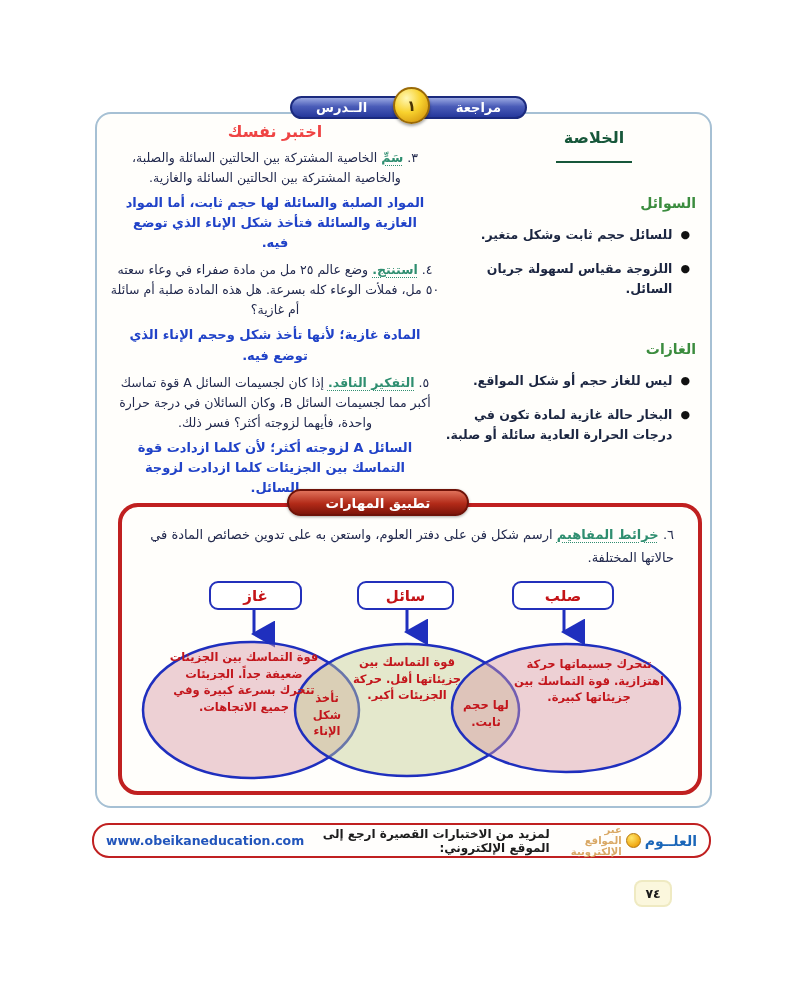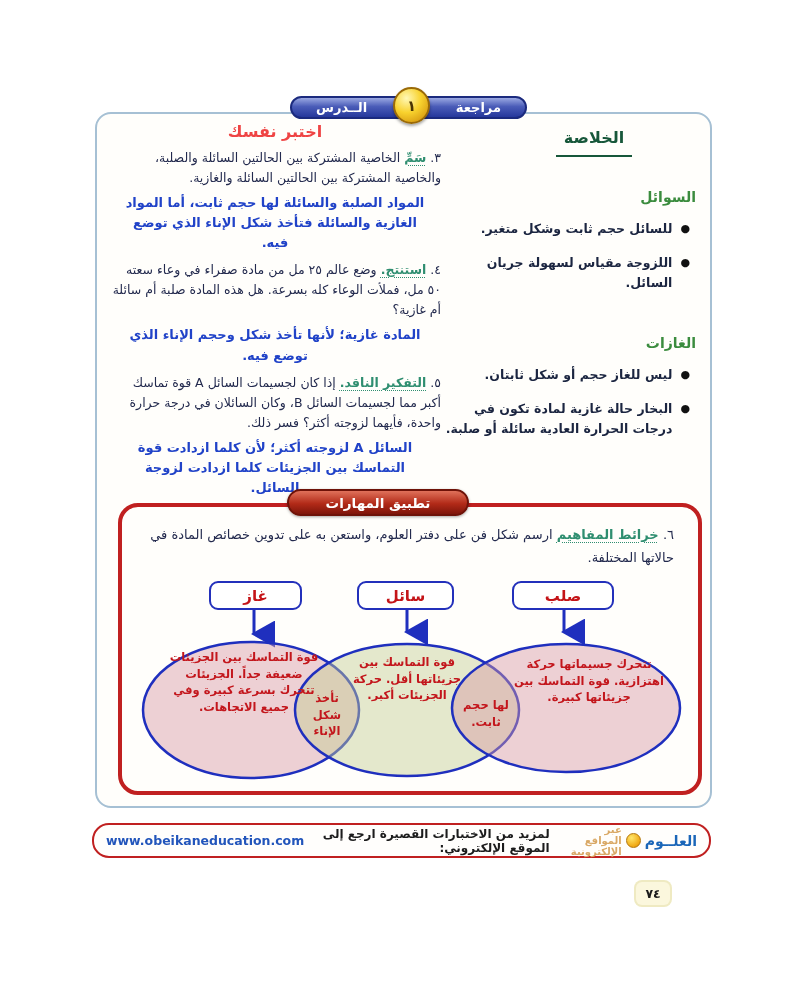--- a/index.html
+++ b/index.html
@@ -24,32 +24,32 @@
   
   .content-box{
     position:absolute;left:95px;top:112px;width:617px;height:696px;box-sizing:border-box;
     border:2px solid #a6c0d4;border-radius:16px;background:#fffefb;z-index:1;
   }
   
   .summary-col{position:absolute;top:8px;right:10px;width:258px;}
   .summary-title-wrap{text-align:center;margin-top:6px;}
   .summary-title{
     display:inline-block;color:#17573a;font-weight:bold;font-size:16px;
-    border-bottom:2px solid #17573a;padding:0 8px 8px;margin-left:46px;
+    border-bottom:2px solid #17573a;padding:0 8px 14px;margin-left:46px;
   }
   .summary-heading{color:#3b8c3e;font-weight:bold;font-size:14px;margin:0 4px 0 0;}
   .h-liquids{margin-top:32px;}
   .h-gases{margin-top:42px;}
   .bullet{display:flex;gap:8px;margin:14px 10px 0 0;color:#1b2540;font-weight:bold;
           font-size:12.5px;line-height:1.6;text-align:right;}
   .bullet .dot{font-size:11px;line-height:1.8;color:#111;}
   
   .test-col{position:absolute;top:6px;left:12px;width:332px;}
   .test-title{color:#ef4444;font-weight:bold;font-size:16px;text-align:center;margin:2px 0 6px;}
-  .question{margin:7px 0 0;color:#232a4e;font-size:12.5px;line-height:1.6;text-align:right;}
+  .question{margin:7px 0 0;color:#232a4e;font-size:12.5px;line-height:1.6;text-align:center;}
   .q-keyword{color:#2f8e70;font-weight:bold;text-decoration:underline dotted 1px;text-underline-offset:3px;}
   .answer{margin:5px 10px 0;color:#2143c8;font-weight:bold;font-size:13px;line-height:1.55;text-align:center;}
   
   .skills-box{
     position:absolute;left:118px;top:503px;width:584px;height:292px;box-sizing:border-box;
     border:4px solid #c02020;border-radius:20px;background:#fffefb;z-index:2;
   }
   .skills-banner{
     position:absolute;left:287px;top:489px;width:182px;height:27px;box-sizing:border-box;
     background:linear-gradient(180deg,#e0715a 0%,#b22a18 55%,#7e150a 100%);
@@ -121,21 +121,21 @@
         <span class="dot">●</span>
         <span>للسائل حجم ثابت وشكل متغير.</span>
       </div>
       <div class="bullet">
         <span class="dot">●</span>
         <span>اللزوجة مقياس لسهولة جريان السائل.</span>
       </div>
       <div class="summary-heading h-gases">الغازات</div>
       <div class="bullet">
         <span class="dot">●</span>
-        <span>ليس للغاز حجم أو شكل ثابتان.</span>
+        <span>ليس للغاز حجم أو شكل المواقع.</span>
       </div>
       <div class="bullet">
         <span class="dot">●</span>
         <span>البخار حالة غازية لمادة تكون في درجات الحرارة العادية سائلة أو صلبة.</span>
       </div>
     </div>
 
     <div class="test-col">
       <div class="test-title">اختبر نفسك</div>
 

